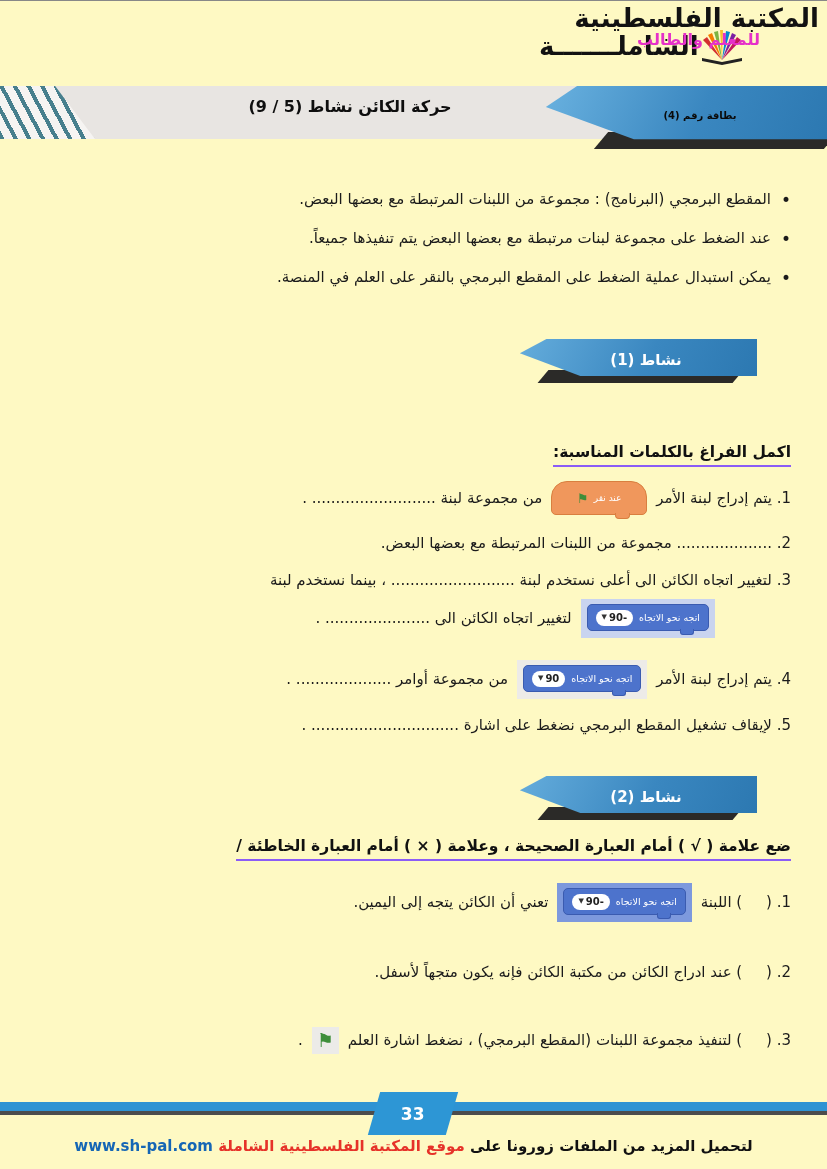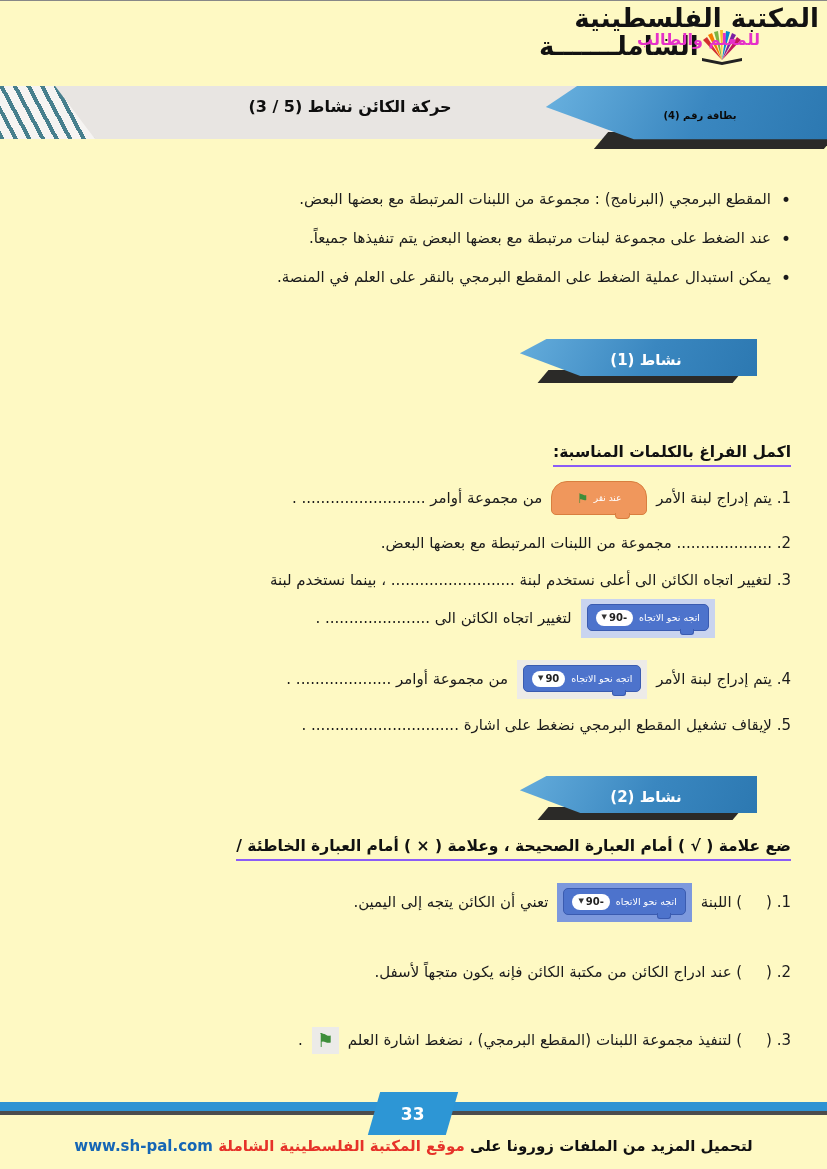--- a/index.html
+++ b/index.html
@@ -103,21 +103,21 @@
         <path d="M23 33 L33 6 L37 8 Z" fill="#7b1fa2"></path>
         <path d="M23 33 L38 10 L42 13 Z" fill="#c2185b"></path>
       </svg>
       <span class="big">الشاملـــــــة</span>
     </div>
     <div class="logo-sub">للمعلم والطالب</div>
   </div>
 
   <div class="gray-band"></div>
   <div class="stripes"></div>
-  <div class="lesson-title">حركة الكائن نشاط (5 / 3)</div>
+  <div class="lesson-title">حركة الكائن نشاط (5 / 9)</div>
   <div class="hdr-banner">
     <div class="shadow"></div>
     <div class="face">بطاقة رقم (4)</div>
   </div>
 
   <div class="bullets">
     <div class="bullet-row">
       <span class="bullet-dot">•</span>
       <span>المقطع البرمجي (البرنامج) : مجموعة من اللبنات المرتبطة مع بعضها البعض.</span>
     </div>
@@ -138,21 +138,21 @@
 
   <div class="section" style="top:442px">
     <div class="sec-heading">اكمل الفراغ بالكلمات المناسبة:</div>
 
     <div class="q-row" style="margin-top:14px">
       <span>1. يتم إدراج لبنة الأمر</span>
       <span class="hat-block">
         <span>عند نقر</span>
         <span class="flag-glyph">⚑</span>
       </span>
-      <span>من مجموعة أوامر .......................... .</span>
+      <span>من مجموعة لبنة .......................... .</span>
     </div>
 
     <div class="q-row" style="margin-top:18px">
       <span>2. .................... مجموعة من اللبنات المرتبطة مع بعضها البعض.</span>
     </div>
 
     <div class="q-row" style="margin-top:16px">
       <span>3. لتغيير اتجاه الكائن الى أعلى نستخدم لبنة .......................... ، بينما نستخدم لبنة</span>
     </div>
     <div class="q-row" style="margin-top:8px; margin-right:76px">

